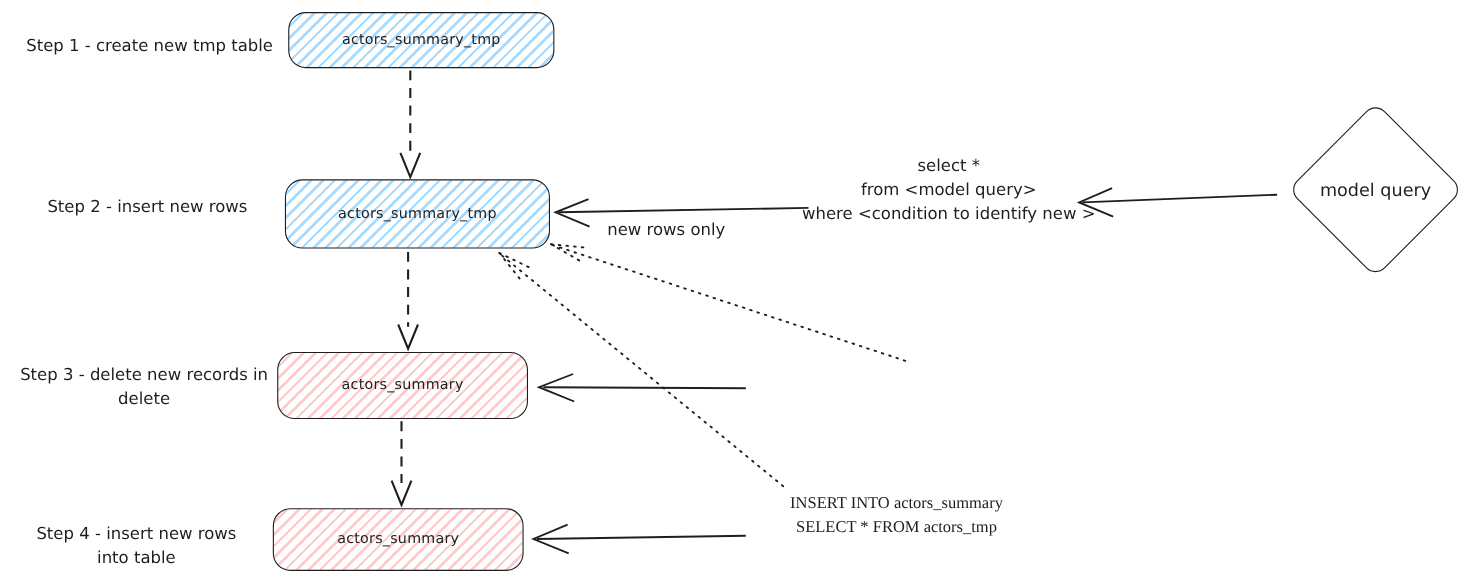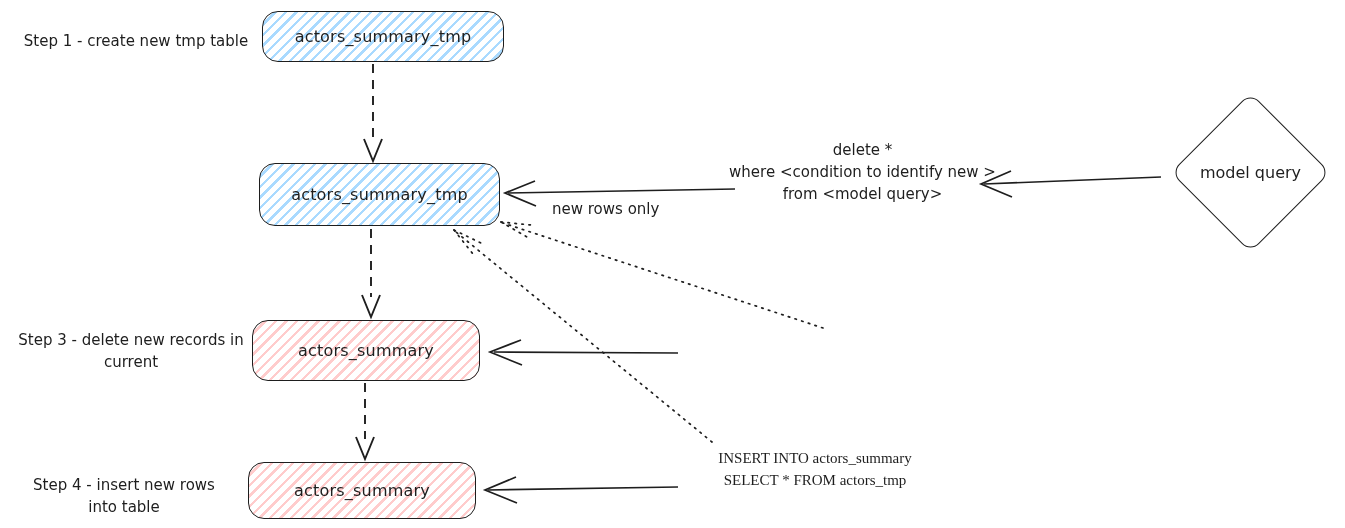--- a/index.html
+++ b/index.html
@@ -4,21 +4,21 @@
 <style>
   html,body { margin:0; padding:0; background:#ffffff; }
   .canvas {
     position:relative; width:1345px; height:528px; background:#ffffff;
     font-family:"DejaVu Sans", sans-serif; color:#1e1e1e; overflow:hidden;
   }
   .node {
     position:absolute; box-sizing:border-box;
     border:1.8px solid #1e1e1e; border-radius:16px;
     display:flex; align-items:center; justify-content:center;
-    font-size:16px; letter-spacing:0.2px;
+    font-size:13px; letter-spacing:0.2px;
   }
   .hatch-blue {
     background-color:#ffffff;
     background-image:repeating-linear-gradient(135deg,
       rgba(165,216,255,0.95) 0px, rgba(165,216,255,0.95) 2.4px,
       rgba(255,255,255,0) 2.4px, rgba(255,255,255,0) 7.5px);
   }
   .hatch-red {
     background-color:#ffffff;
     background-image:repeating-linear-gradient(135deg,
@@ -85,24 +85,25 @@
       <path d="M712 442 L456 232"></path>
       <path d="M454 230 L481 243"></path>
       <path d="M454 230 L473 254"></path>
     </g>
   </svg>
 
   <div class="label center" style="left:8px; top:30px; width:256px;">
     <div>Step 1 - create new tmp table</div>
   </div>
   <div class="label center" style="left:28px; top:177px; width:212px;">
+    <div>Step 2 - insert new rows</div>
   </div>
   <div class="label center" style="left:0px; top:329px; width:262px;text-align:center;">
     <div>Step 3 - delete new records in</div>
-    <div>current</div>
+    <div>delete</div>
   </div>
   <div class="label center" style="left:18px; top:474px; width:212px;">
     <div>Step 4 - insert new rows</div>
     <div>into table</div>
   </div>
 
   <div class="node hatch-blue" style="left:262px; top:11px; width:242px; height:51px;">
     <span>actors_summary_tmp</span>
   </div>
   <div class="node hatch-blue" style="left:259px; top:163px; width:241px; height:63px;">
@@ -113,23 +114,23 @@
   </div>
   <div class="node hatch-red" style="left:248px; top:462px; width:228px; height:57px;">
     <span>actors_summary</span>
   </div>
 
   <div class="diamond">
     <span class="diamond-label">model query</span>
   </div>
 
   <div class="label center" style="left:690px; top:139px; width:345px;">
-    <div>delete *</div>
+    <div>select *</div>
+    <div>from &lt;model query&gt;</div>
     <div>where &lt;condition to identify new &gt;</div>
-    <div>from &lt;model query&gt;</div>
   </div>
 
   <div class="label" style="left:552px; top:198px;">new rows only</div>
 
 
   <div class="label center" style="left:650px; top:447px; width:330px;font-family:Liberation Serif, serif;">
     <div>INSERT INTO actors_summary</div>
     <div>SELECT * FROM actors_tmp</div>
   </div>
 

